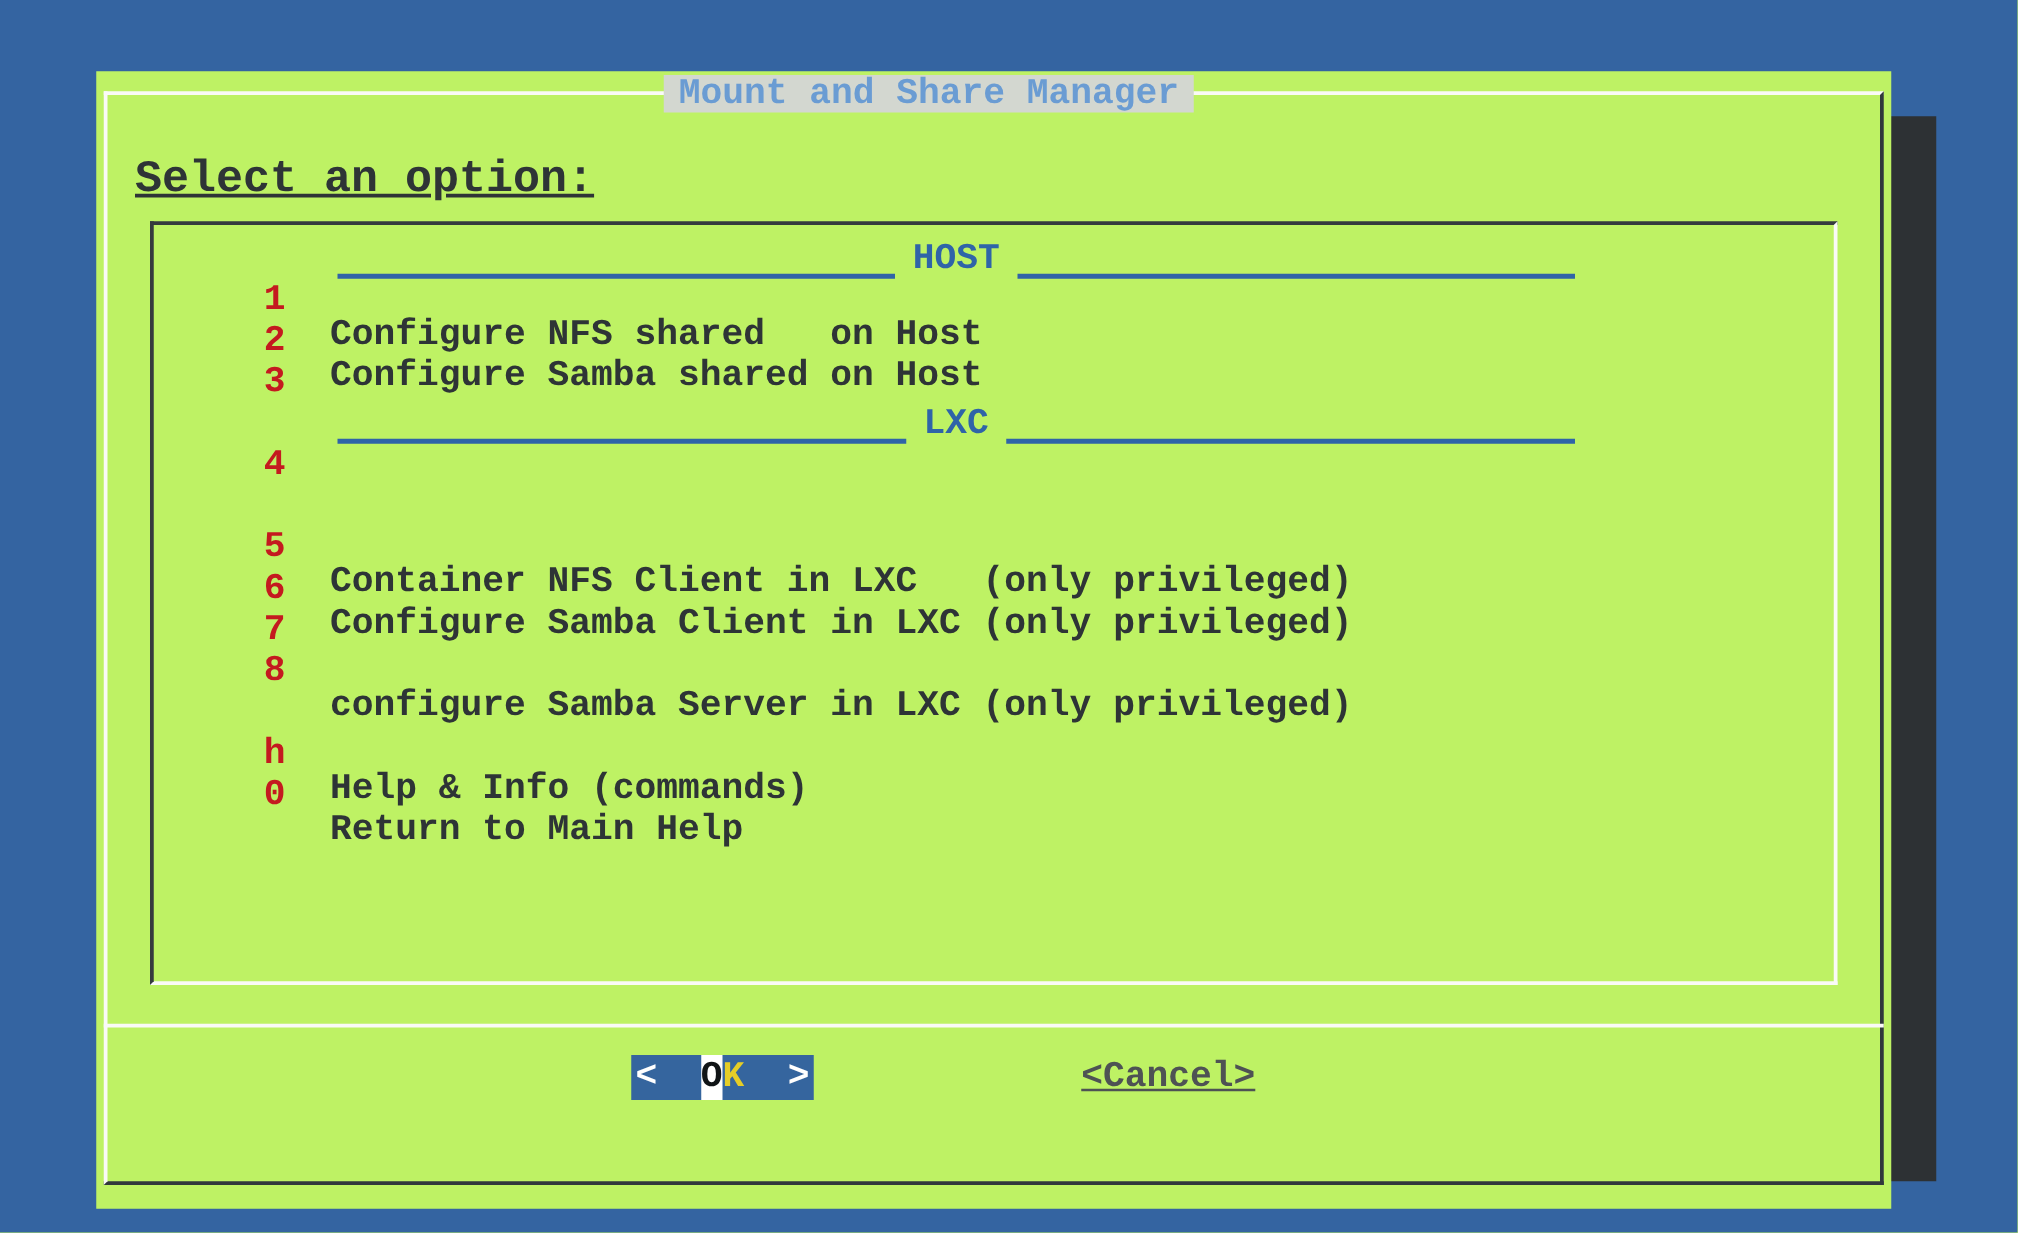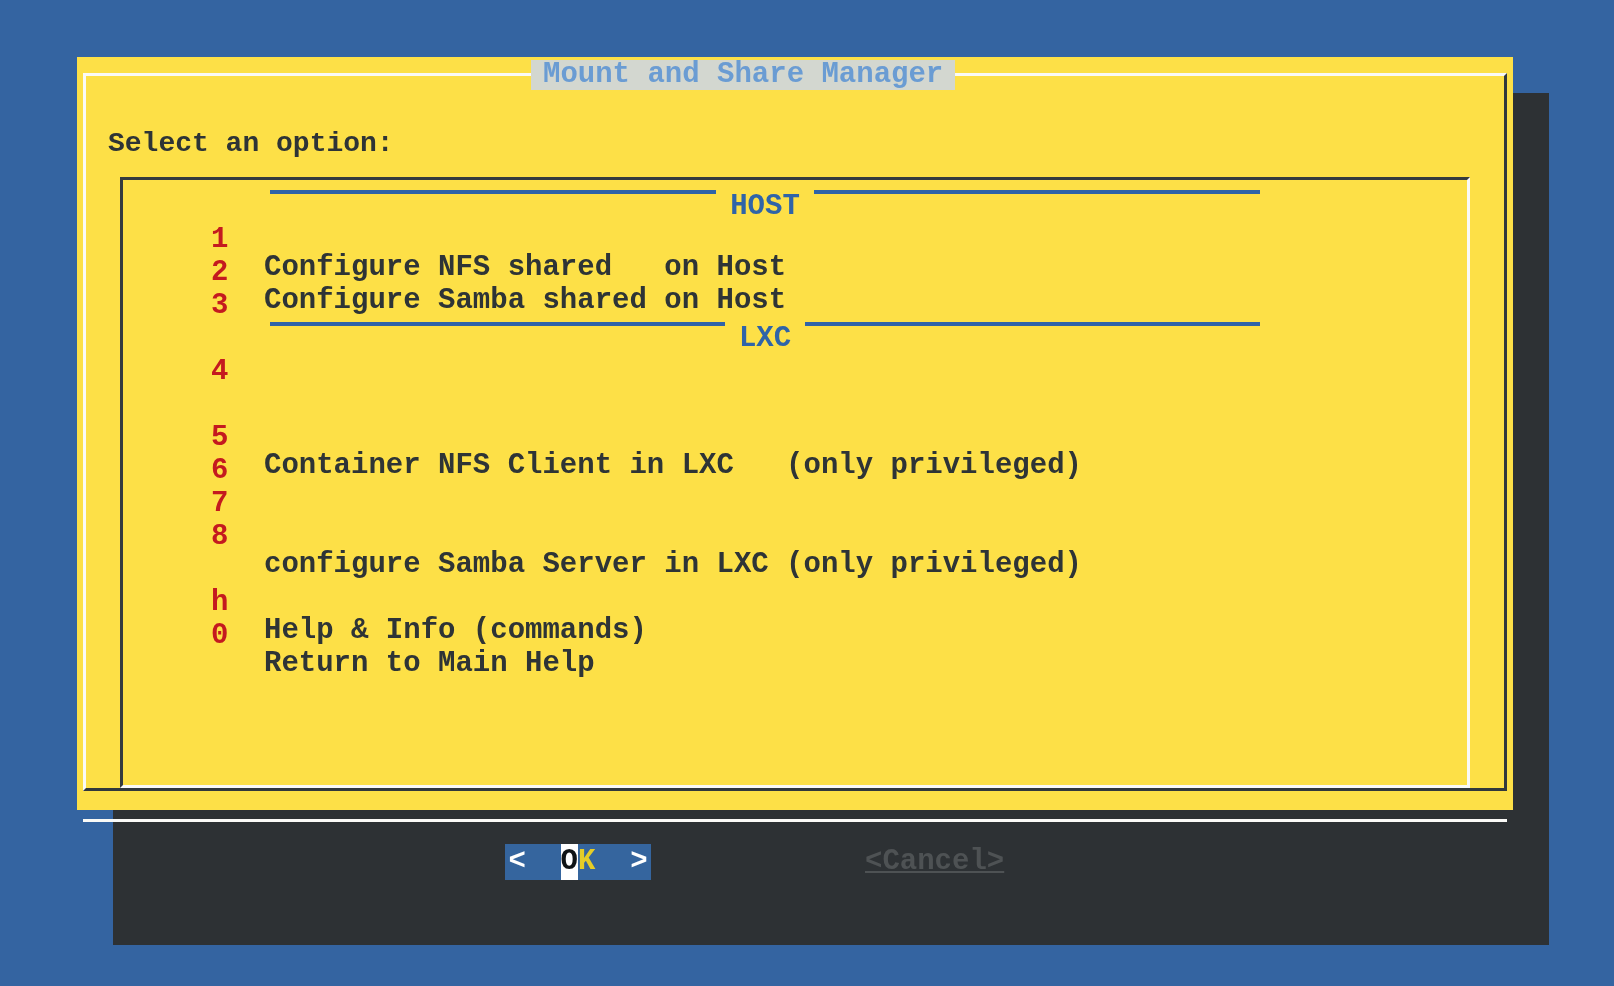--- a/index.html
+++ b/index.html
@@ -8,22 +8,22 @@
     background:#3464a1;
     position:relative;
     overflow:hidden;
     font-family:"Liberation Mono","DejaVu Sans Mono",monospace;
   }
   .shadow{
     position:absolute;left:113px;top:93px;width:1436px;height:852px;
     background:#2d3134;
   }
   .dialog{
-    position:absolute;left:77px;top:57px;width:1436px;height:753px;
-    background:#fde047;
+    position:absolute;left:77px;top:57px;width:1436px;height:910px;
+    background:#bef264;
     font-weight:bold;
     color:#2e3436;
   }
   .frame{
     position:absolute;left:6px;top:16px;right:6px;bottom:19px;
     border-top:3px solid #fafaf7;
     border-left:3px solid #fafaf7;
     border-right:3px solid #31383c;
     border-bottom:3px solid #31383c;
     pointer-events:none;
@@ -31,22 +31,23 @@
   .title{
     position:absolute;left:454px;top:3px;
     font-size:29px;line-height:30px;
     color:#6a9cd3;
     background:#d3d7d0;
     padding:0 12px;
     white-space:pre;
   }
   .prompt{
     position:absolute;left:31px;top:70px;
-    font-size:28px;line-height:33px;
+    font-size:36px;line-height:33px;
     white-space:pre;
+    text-decoration:underline;
   }
   .menubox{
     position:absolute;left:43px;top:120px;width:1350px;height:611px;
     box-sizing:border-box;
     border-top:3px solid #353b3e;
     border-left:3px solid #353b3e;
     border-right:3px solid #fafaf7;
     border-bottom:3px solid #fafaf7;
     overflow:hidden;
   }
@@ -69,21 +70,21 @@
     white-space:pre;
     margin-top:28px;
   }
   .sep-row{
     height:33px;
     padding-left:147px;
     display:flex;align-items:center;
   }
   .sep-wrap{
     width:990px;
-    display:flex;align-items:flex-start;
+    display:flex;align-items:flex-end;
   }
   .sep-line{
     flex:1;height:0;
     border-top:4px solid #2f64a8;
   }
   .sep-label{
     color:#2f64a8;
     font-size:29px;line-height:33px;
     padding:0 14px;
     white-space:pre;
@@ -140,21 +141,21 @@
         <div class="sep-row">
           <span class="sep-wrap">
             <span class="sep-line"></span>
             <span class="sep-label">LXC</span>
             <span class="sep-line"></span>
           </span>
         </div>
         <div class="menu-row"><span class="key">4</span></div>
         <div class="menu-row"></div>
         <div class="menu-row"><span class="key">5</span><span class="label">Container NFS Client in LXC   (only privileged)</span></div>
-        <div class="menu-row"><span class="key">6</span></div>
+        <div class="menu-row"><span class="key">6</span><span class="label">Configure Samba Client in LXC (only privileged)</span></div>
         <div class="menu-row"><span class="key">7</span></div>
         <div class="menu-row"><span class="key">8</span><span class="label">configure Samba Server in LXC (only privileged)</span></div>
         <div class="menu-row"></div>
         <div class="menu-row"><span class="key">h</span><span class="label">Help &amp; Info (commands)</span></div>
         <div class="menu-row"><span class="key">0</span><span class="label">Return to Main Help</span></div>
       </div>
   </div>
 
   <div class="btn-separator"></div>
 

